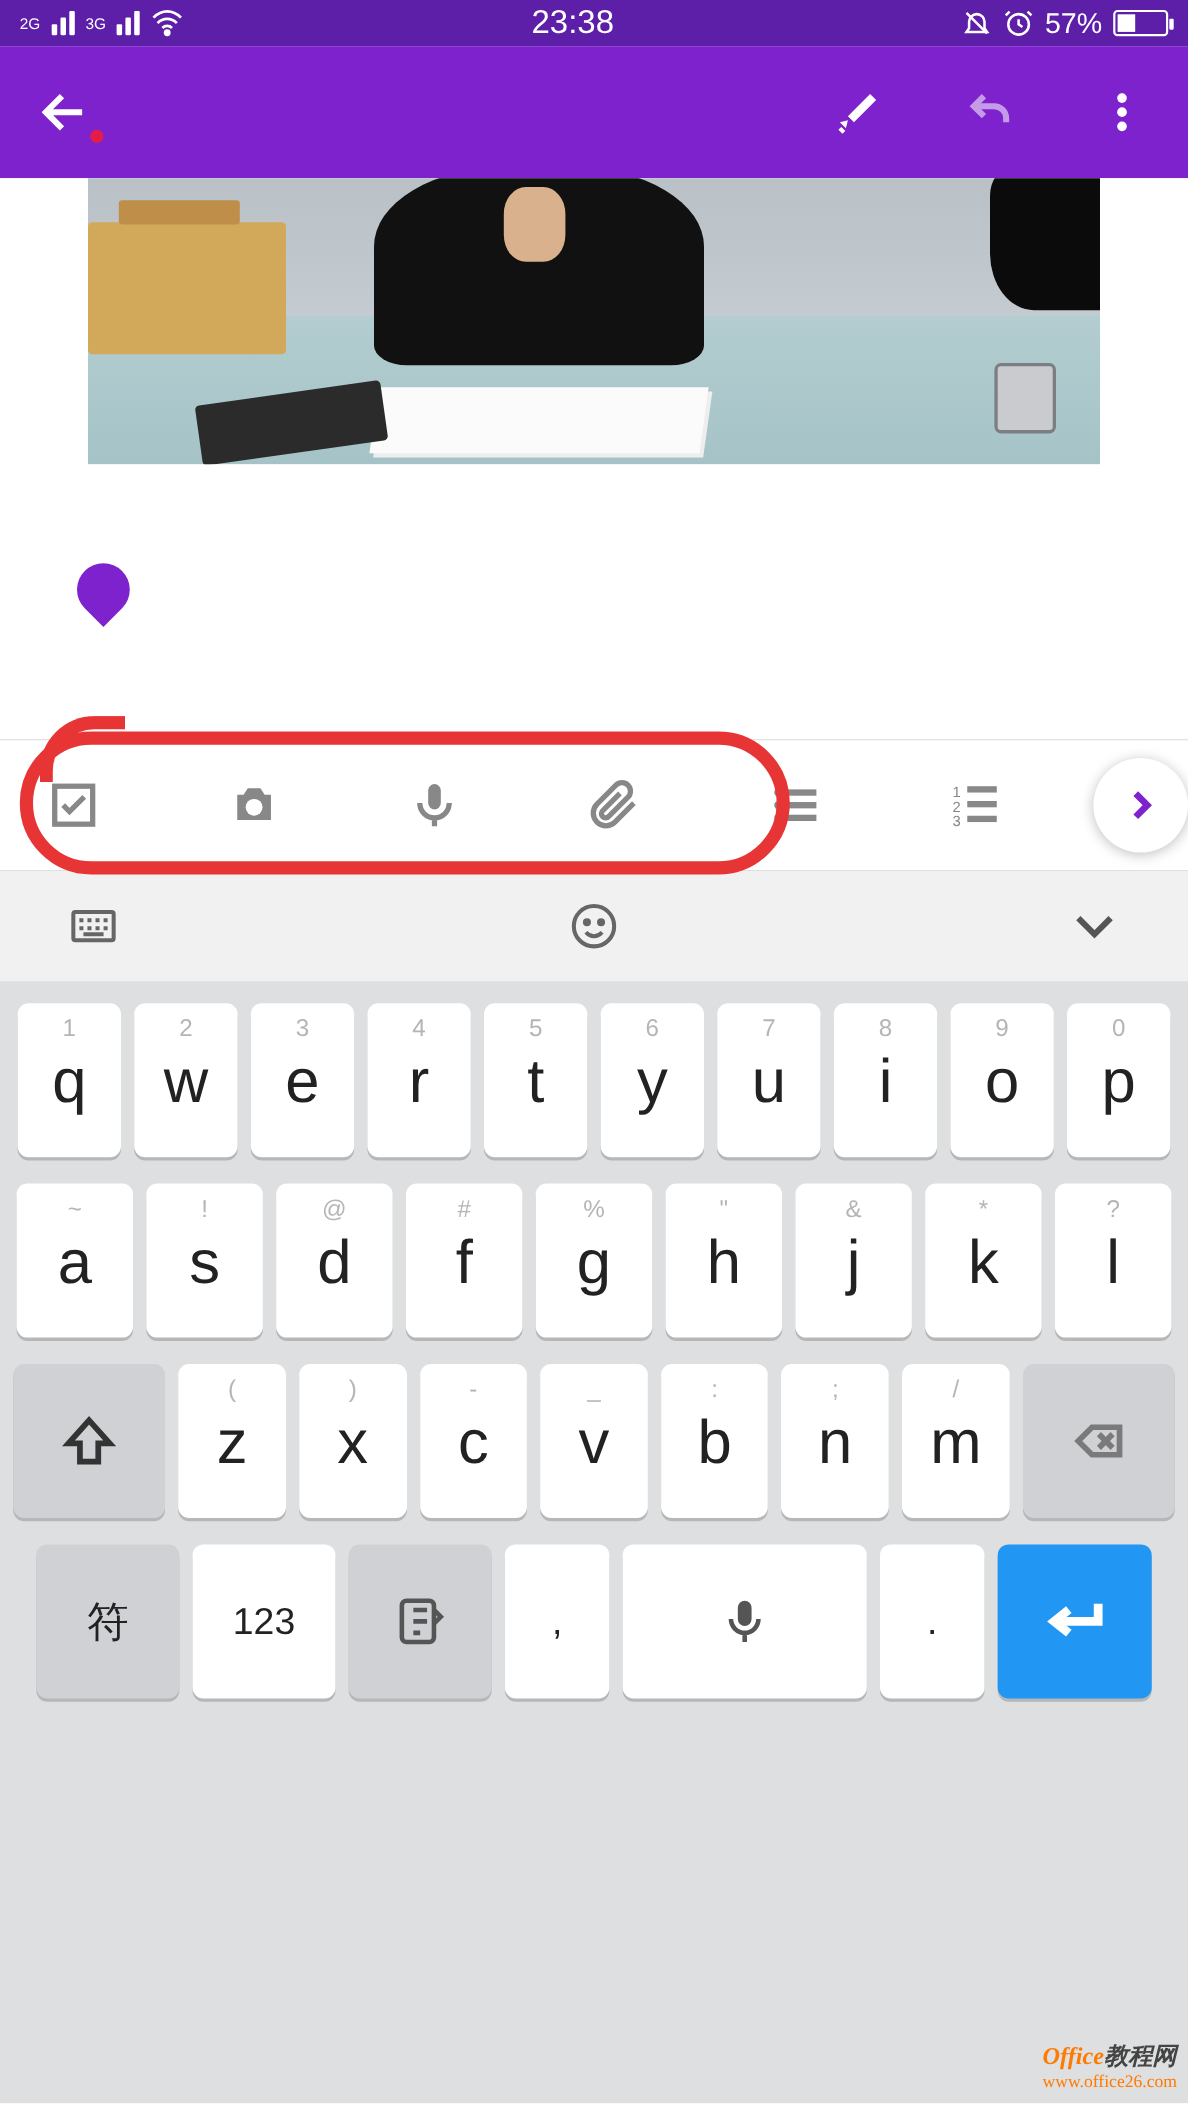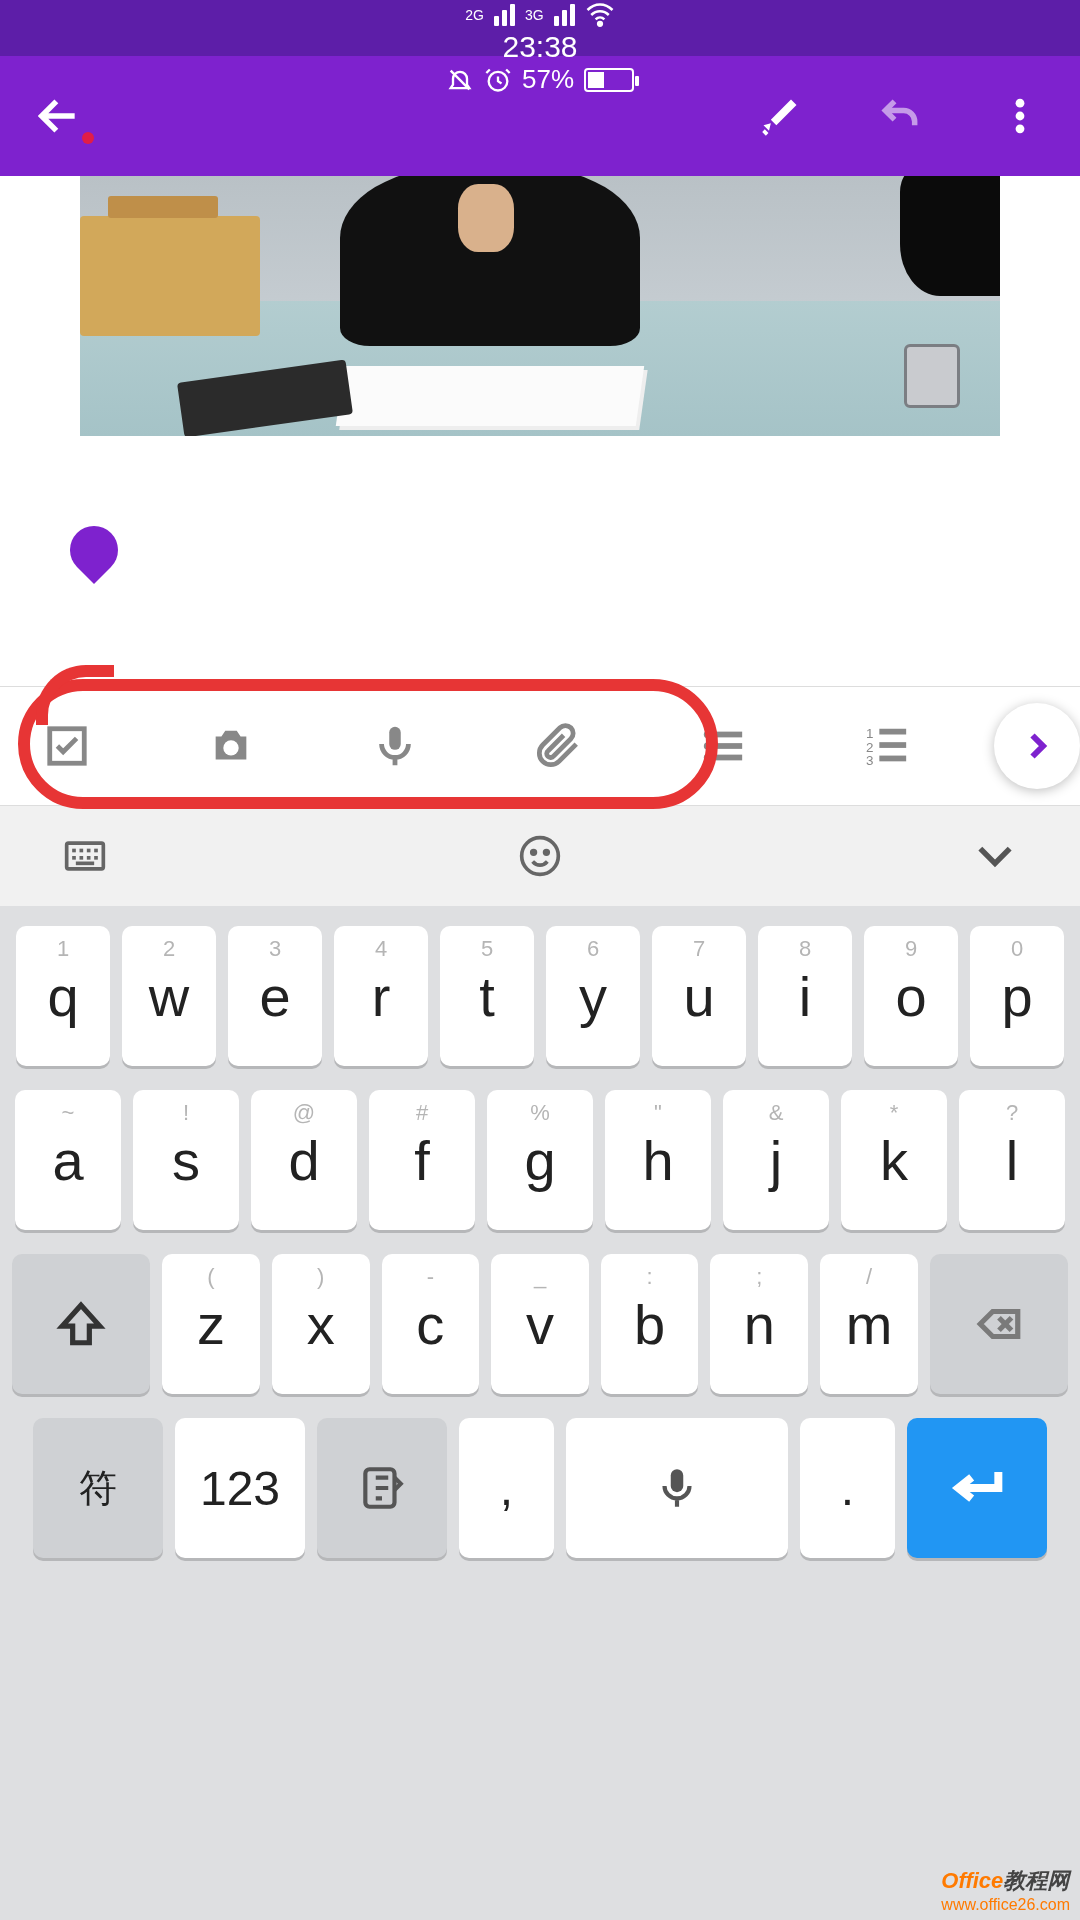--- a/index.html
+++ b/index.html
@@ -1,19 +1,19 @@
 <!DOCTYPE html>
 <html><head>
 <meta charset="utf-8">
 <style>
   * { box-sizing: border-box; margin: 0; padding: 0; }
   html, body { width: 1080px; height: 1920px; font-family: -apple-system, Helvetica, Arial, sans-serif; background: #fff; overflow: hidden; }
 
   
-  .status-bar { height: 56px; background: #5d1ea8; color: #fff; display: flex; align-items: center; justify-content: space-between; padding: 0 18px; font-size: 24px; flex-direction: column; }
+  .status-bar { height: 42px; background: #5d1ea8; color: #fff; display: flex; align-items: center; justify-content: space-between; padding: 0 18px; font-size: 24px; }
   .status-left, .status-right { display: flex; align-items: center; gap: 10px; }
   .status-right span { font-size: 26px; }
   .sig { display: inline-flex; align-items: flex-end; gap: 3px; }
   .sig div { width: 5px; background: #fff; border-radius: 1px; }
   .sig .b1{height:10px}.sig .b2{height:16px}.sig .b3{height:22px}
   .status-left small { font-size: 14px; line-height: 12px; }
   .battery { width: 50px; height: 24px; border: 2px solid #fff; border-radius: 4px; position: relative; display: inline-block; }
   .battery::after { content: ""; position: absolute; right: -7px; top: 6px; width: 4px; height: 10px; background: #fff; border-radius: 1px; }
   .battery .fill { position: absolute; left: 2px; top: 2px; bottom: 2px; width: 34%; background: #fff; }
 
@@ -71,27 +71,27 @@
   .r4 { gap:12px; }
   .r4 .key { height: 140px; }
   .r4 .key.sym  { width:130px; }
   .r4 .key.num  { width:130px; }
   .r4 .key.lang { width:130px; }
   .r4 .key.comma{ width:95px; }
   .r4 .key.space{ width:222px; }
   .r4 .key.dot  { width:95px; }
   .r4 .key.cn   { width:140px; }
   .r4 .key.enter{ width:140px; background:#2196f3; }
-  .r4 .main { font-size:48px; }
+  .r4 .main { font-size:34px; }
   .key.enter .main, .key.space .main, .key.lang .main, .key.fn svg { color:#333; }
   .key.enter svg { color:#fff; width:64px; height:64px; }
   .key svg { width:50px; height:50px; }
 
   
-  .wm { position:absolute; right:10px; bottom:6px; font-size:22px; }
+  .wm { position:absolute; right:10px; bottom:18px; font-size:22px;font-family:Liberation Serif, serif; }
   .wm .a { color:#ff7a00; font-weight:700; font-style:italic; }
   .wm .b { color:#444; font-weight:700; font-style:italic; }
   .wm .c { color:#ff7a00; font-size:16px; display:block; text-align:center; }
 </style>
 </head>
 <body>
 
 <div class="status-bar">
   <div class="status-left">
     <small>2G</small>

